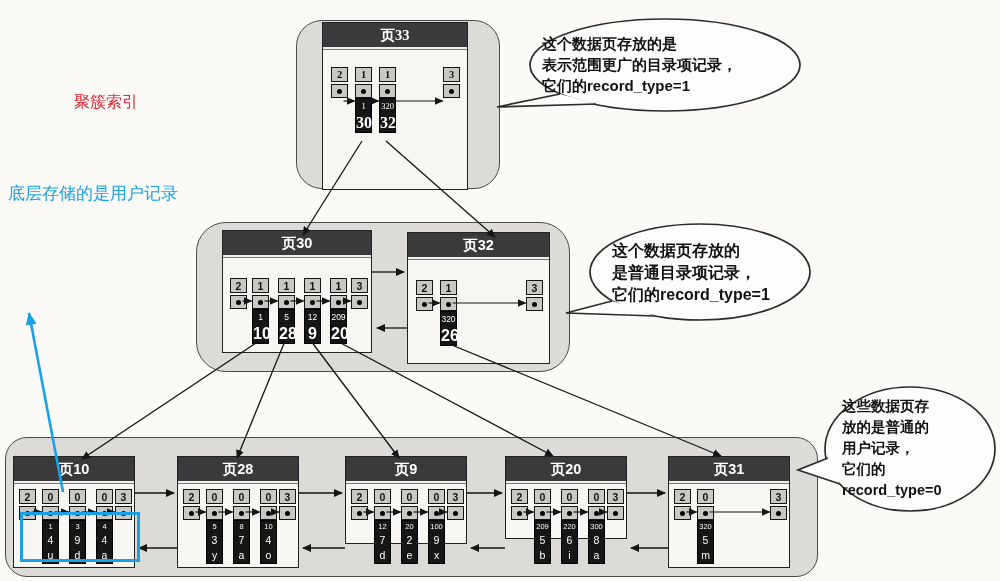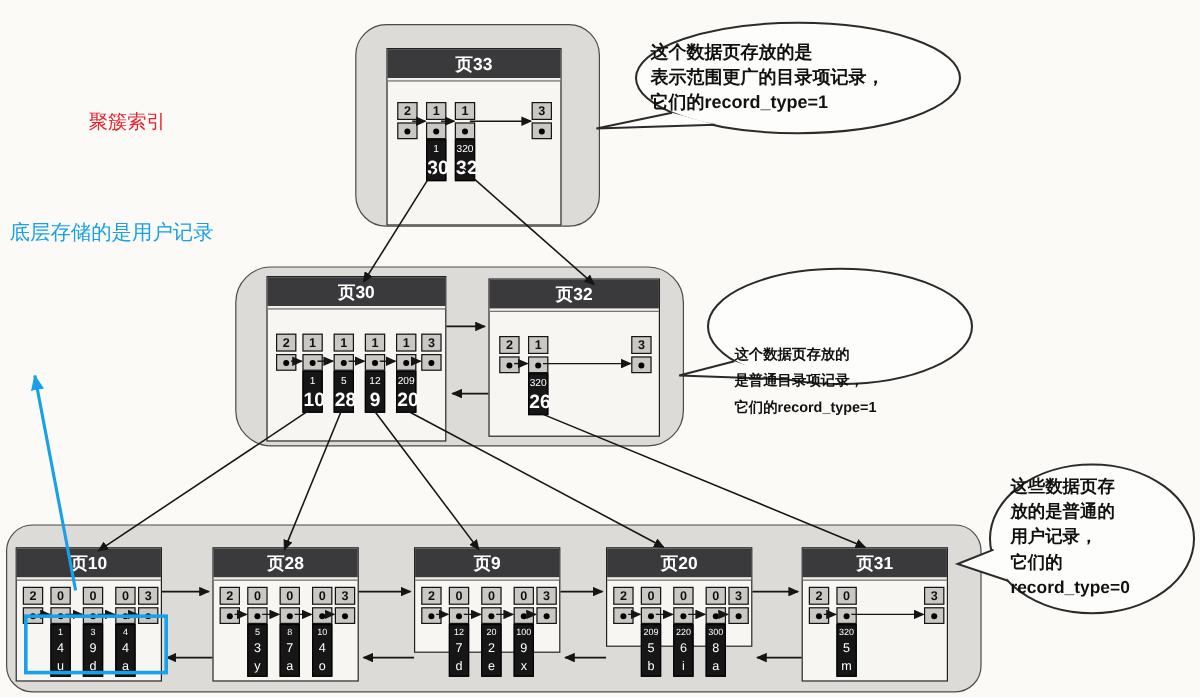--- a/index.html
+++ b/index.html
@@ -21,40 +21,40 @@
   .dcell{box-sizing:border-box;width:17px;background:#161616;border:1px solid #000;color:#fff;text-align:center;}
   .dl1{font-size:8.5px;line-height:14px;}
   .dl2{font-size:16px;font-weight:bold;line-height:19px;}
   .ul1{font-size:7.5px;line-height:12px;}
   .ul2{font-size:10.5px;line-height:15px;}
 
   #overlay{position:absolute;left:0;top:0;width:1000px;height:581px;z-index:3;pointer-events:none;}
 
   .bubble-text{position:absolute;z-index:4;color:#111;font-weight:bold;white-space:nowrap;}
   #b1text{left:542px;top:33px;font-size:15px;line-height:21px;}
-  #b2text{left:612px;top:240px;font-size:12px;line-height:22px;margin-top:44px;}
+  #b2text{left:612px;top:240px;font-size:16px;line-height:22px;}
   #b3text{left:842px;top:396px;font-size:14.5px;line-height:21px;}
 
   .red-label{position:absolute;left:74px;top:92px;font-size:16px;color:#e8212e;z-index:5;font-weight:500;}
   .blue-label{position:absolute;left:8px;top:182px;font-size:17px;color:#18a0e8;z-index:5;font-weight:500;}
 
   #bluerect{position:absolute;left:20px;top:512px;width:120px;height:50px;
             border:3.5px solid #18a0e8;box-sizing:border-box;z-index:6;background:transparent;}
 </style>
 </head>
 <body>
 
 <div id="canvas">
 
   <div class="grp" style="left:296px;top:20px;width:204px;height:169px;"></div>
   <div class="grp" style="left:196px;top:222px;width:374px;height:150px;border-radius:30px;"></div>
   <div class="grp" style="left:5px;top:437px;width:813px;height:140px;border-radius:22px;"></div>
 
   <div id="pages-layer">
-      <div class="page" style="left: 322px; top: 40px; width: 146px; height: 148px;">
+      <div class="page" style="left: 322px; top: 22px; width: 146px; height: 168px; font-family: Liberation Serif, serif;">
         <div class="ptitle">页33</div>
         <div class="rec" style="left: 8px; top: 44px;">
           <div class="cell">2</div>
           <div class="cell bullet">
             <span class="dot"></span>
           </div>
         </div>
         <div class="rec" style="left: 32px; top: 44px;">
           <div class="cell">1</div>
           <div class="cell bullet">
@@ -75,21 +75,21 @@
             <div class="dl2">32</div>
           </div>
         </div>
         <div class="rec" style="left: 120px; top: 44px;">
           <div class="cell">3</div>
           <div class="cell bullet">
             <span class="dot"></span>
           </div>
         </div>
       </div>
-      <div class="page" style="left: 222px; top: 230px; width: 150px; height: 138px;">
+      <div class="page" style="left: 222px; top: 230px; width: 150px; height: 123px;">
         <div class="ptitle">页30</div>
         <div class="rec" style="left: 7px; top: 47px;">
           <div class="cell">2</div>
           <div class="cell bullet">
             <span class="dot"></span>
           </div>
         </div>
         <div class="rec" style="left: 29px; top: 47px;">
           <div class="cell">1</div>
           <div class="cell bullet">

